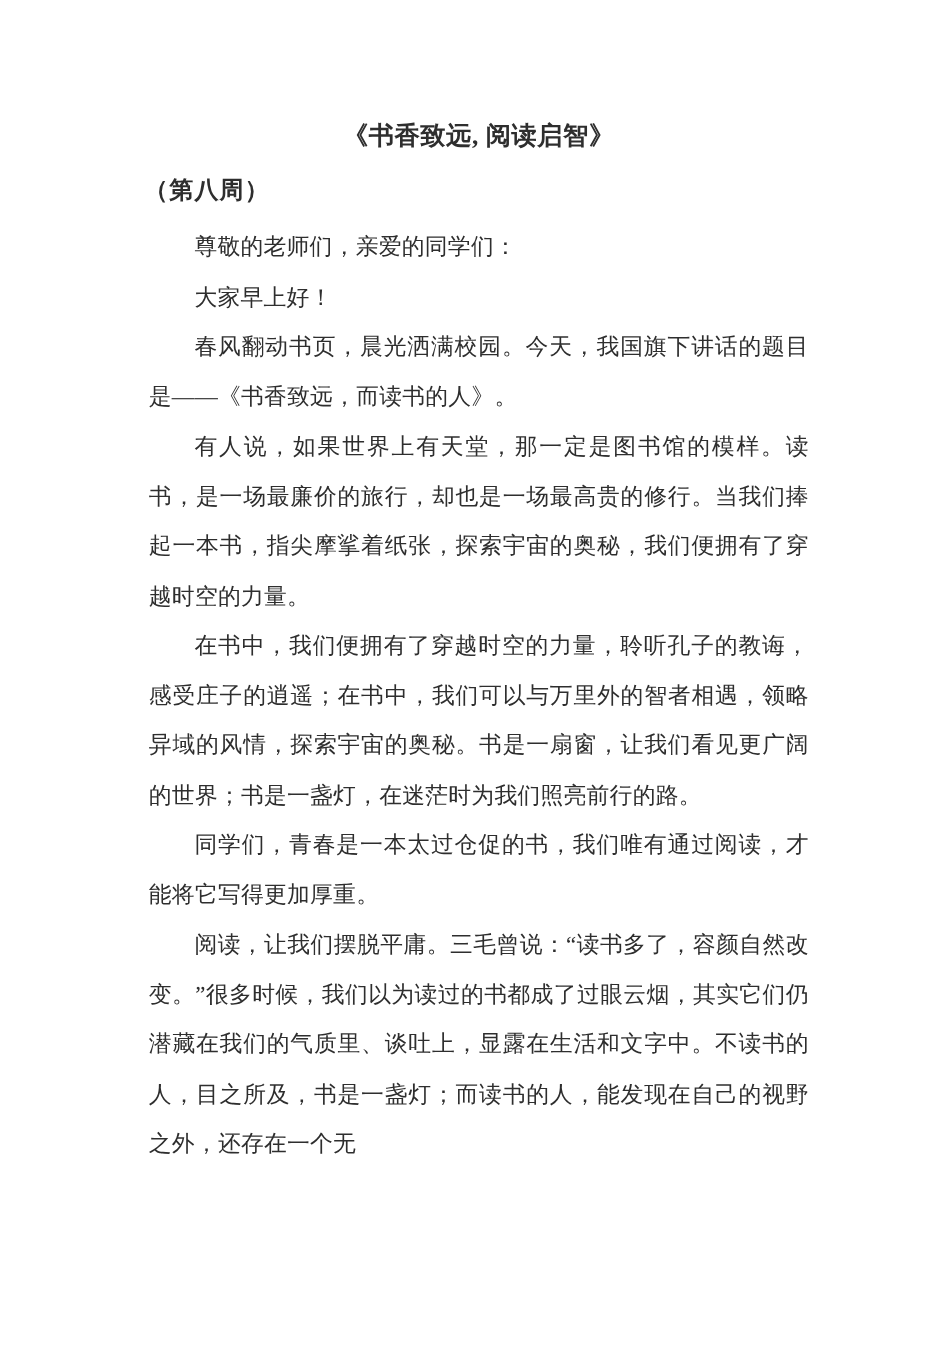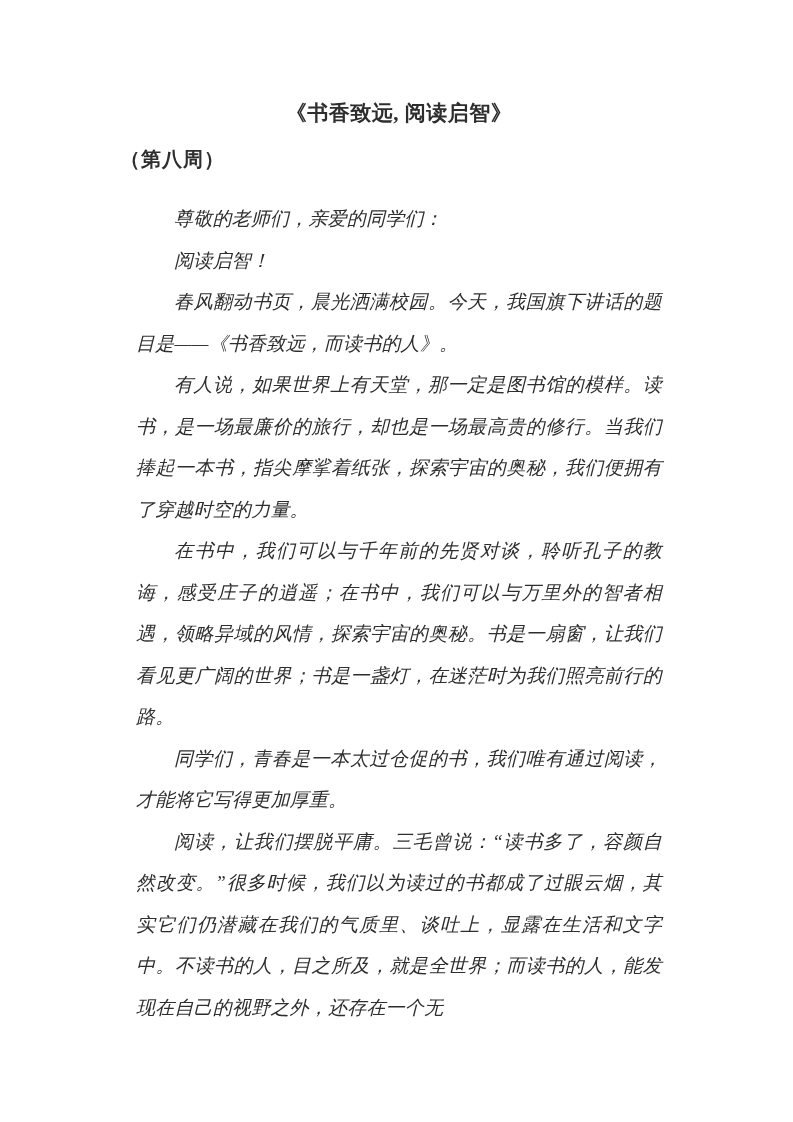--- a/index.html
+++ b/index.html
@@ -27,41 +27,40 @@
     letter-spacing: 0.5px;
   }
   .doc-subtitle {
     margin: 0;
     font-size: 20px;
     font-weight: bold;
     line-height: 46px;
     letter-spacing: 1px;
   }
   .doc-body {
-    margin: 16px;
-    font-style: italic;
+    margin: 4px;
   }
   .doc-body p {
     margin: 0;
     font-size: 19px;
     line-height: 41.5px;
     text-align: justify;
     text-indent: 2em;
     letter-spacing: 0.2px;
     word-break: normal;
   }
 </style>
 </head>
 <body>
 
 <div class="page">
   <h1 class="doc-title">《书香致远, 阅读启智》</h1>
   <h2 class="doc-subtitle">（第八周）</h2>
   <div class="doc-body">
       <p>尊敬的老师们，亲爱的同学们：</p>
-      <p>阅读启智！</p>
+      <p>大家早上好！</p>
       <p>春风翻动书页，晨光洒满校园。今天，我国旗下讲话的题目是——《书香致远，而读书的人》。</p>
       <p>有人说，如果世界上有天堂，那一定是图书馆的模样。读书，是一场最廉价的旅行，却也是一场最高贵的修行。当我们捧起一本书，指尖摩挲着纸张，探索宇宙的奥秘，我们便拥有了穿越时空的力量。</p>
-      <p>在书中，我们可以与千年前的先贤对谈，聆听孔子的教诲，感受庄子的逍遥；在书中，我们可以与万里外的智者相遇，领略异域的风情，探索宇宙的奥秘。书是一扇窗，让我们看见更广阔的世界；书是一盏灯，在迷茫时为我们照亮前行的路。</p>
+      <p>在书中，我们便拥有了穿越时空的力量，聆听孔子的教诲，感受庄子的逍遥；在书中，我们可以与万里外的智者相遇，领略异域的风情，探索宇宙的奥秘。书是一扇窗，让我们看见更广阔的世界；书是一盏灯，在迷茫时为我们照亮前行的路。</p>
       <p>同学们，青春是一本太过仓促的书，我们唯有通过阅读，才能将它写得更加厚重。</p>
-      <p>阅读，让我们摆脱平庸。三毛曾说：“读书多了，容颜自然改变。”很多时候，我们以为读过的书都成了过眼云烟，其实它们仍潜藏在我们的气质里、谈吐上，显露在生活和文字中。不读书的人，目之所及，就是全世界；而读书的人，能发现在自己的视野之外，还存在一个无</p>
+      <p>阅读，让我们摆脱平庸。三毛曾说：“读书多了，容颜自然改变。”很多时候，我们以为读过的书都成了过眼云烟，其实它们仍潜藏在我们的气质里、谈吐上，显露在生活和文字中。不读书的人，目之所及，书是一盏灯；而读书的人，能发现在自己的视野之外，还存在一个无</p>
     </div>
 </div>
 
 </body></html>

